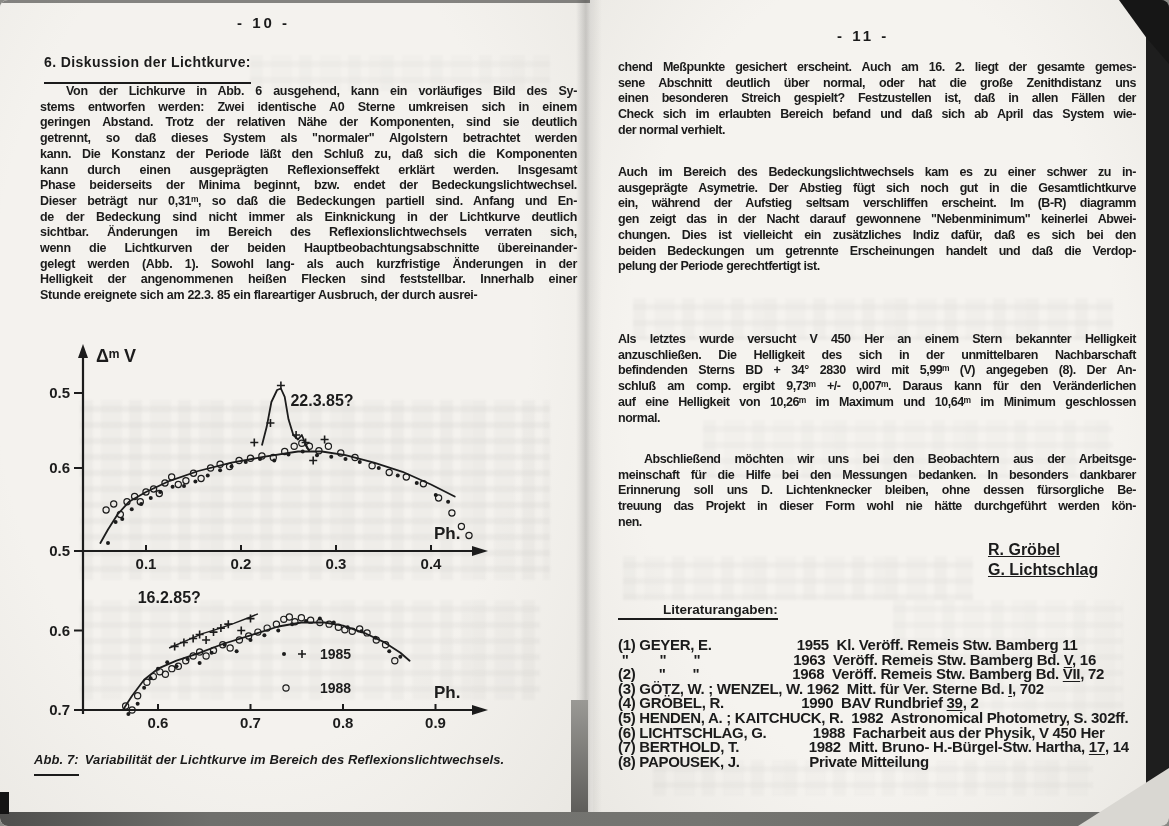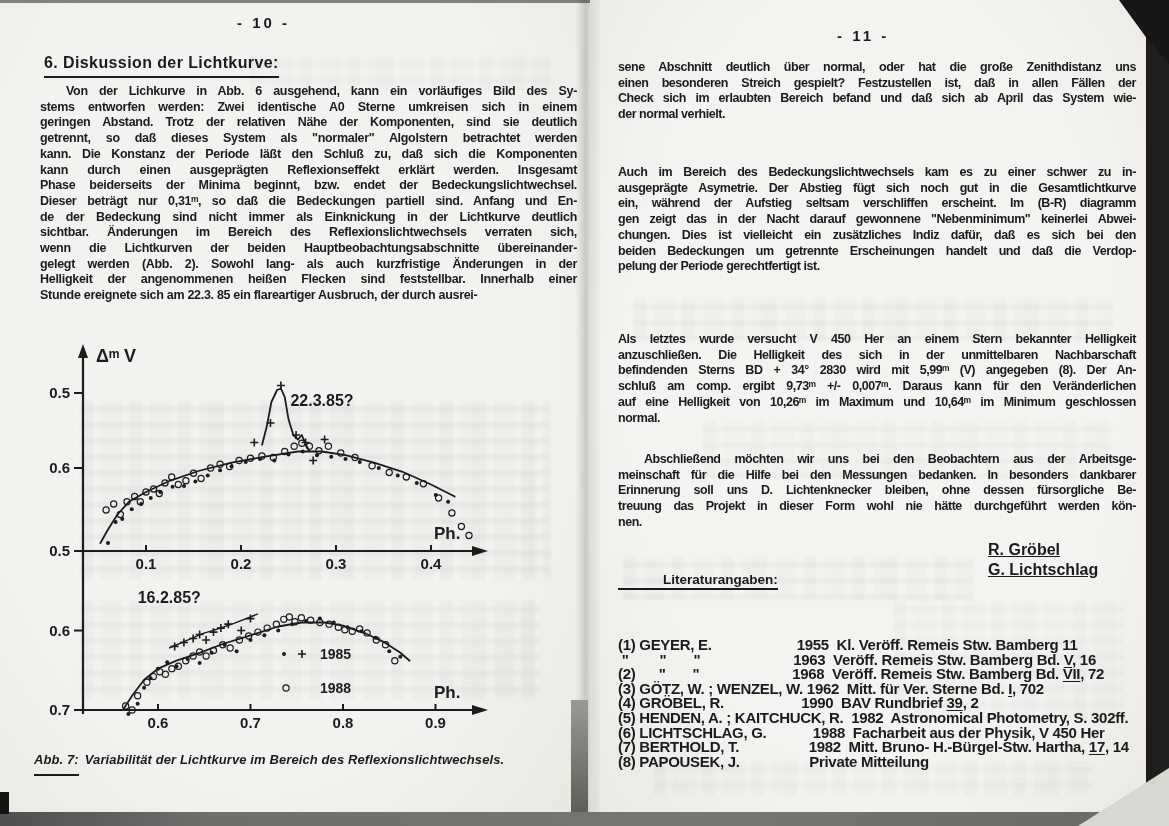--- a/index.html
+++ b/index.html
@@ -1,45 +1,45 @@
 <!DOCTYPE html>
 <html><head>
 <meta charset="utf-8">
 <style>
   html,body{margin:0;padding:0;background:#8a8a86;}
   #scan{
     position:relative;width:1169px;height:826px;overflow:hidden;
     background:linear-gradient(180deg,#edebe7 0%,#f2f0ec 40%,#efede9 100%);
-    font-family:"Liberation Sans",sans-serif;color:#1b1b1b;font-weight:700;
+    font-family:"Liberation Sans",sans-serif;color:#1b1b1b;font-weight:700;border-radius:8px;
   }
   
   .page{position:absolute;top:0;height:826px;}
   #page-left{left:0;width:578px;background:radial-gradient(ellipse at 45% 40%, #f4f2ee 60%, #e9e7e2 100%);}
   #page-right{left:593px;width:557px;background:radial-gradient(ellipse at 50% 45%, #f5f3ef 62%, #eae8e3 100%);}
   .page-num{position:absolute;font-size:15px;letter-spacing:3px;}
   #page-left .page-num{left:237px;top:14px;}
   #page-right .page-num{left:244px;top:27px;}
-  .heading{position:absolute;left:44px;top:54px;font-size:16px;letter-spacing:.4px;
-    border-bottom:2px solid #1b1b1b;padding-bottom:4px;}
+  .heading{position:absolute;left:44px;top:54px;font-size:14px;letter-spacing:.4px;
+    border-bottom:2px solid #1b1b1b;padding-bottom:12px;}
   
   .para{position:absolute;font-size:12.5px;line-height:15.7px;letter-spacing:-0.3px;}
   #page-left .para{left:40px;top:84px;width:537px;}
   #page-right .para{left:25px;width:518px;letter-spacing:-0.45px;}
   .tline{text-align:justify;text-align-last:justify;white-space:normal;}
   .tlast{text-align-last:left;}
   .tindent{text-indent:26px;}
   
   #figure-svg{position:absolute;left:26px;top:338px;}
   svg text{font-family:"Liberation Sans",sans-serif;font-weight:700;fill:#1c1c1c;}
   .caption{position:absolute;left:34px;top:752px;font-size:13px;font-style:italic;letter-spacing:.1px;}
   .cap-label{border-bottom:2px solid #1b1b1b;padding-bottom:7px;margin-right:6px;}
   
   #rp1{top:60px;} #rp2{top:165px;} #rp3{top:332px;} #rp4{top:452px;}
   .signatures{position:absolute;left:395px;top:540px;font-size:16px;line-height:20px;text-decoration:underline;}
-  .lit-heading{position:absolute;left:25px;top:572px;font-size:13.5px;
+  .lit-heading{position:absolute;left:25px;top:602px;font-size:13.5px;
     border-bottom:2px solid #1b1b1b;padding-bottom:1px;padding-left:45px;}
   .refs{position:absolute;left:25px;top:638px;font-size:15px;line-height:14.6px;letter-spacing:-0.3px;}
   .ref-line{white-space:pre;}
   .ref-line .u{text-decoration:underline;text-underline-offset:2px;}
   
   .bleed{position:absolute;opacity:.38;filter:blur(1px);pointer-events:none;
     background-image:
       repeating-linear-gradient(90deg, rgba(110,110,108,.20) 0 13px, transparent 13px 21px, rgba(110,110,108,.14) 21px 42px, transparent 42px 49px),
       repeating-linear-gradient(0deg, transparent 0 4px, rgba(120,120,118,.25) 4px 10px, transparent 10px 16px);
     background-size:131px 16px,100% 16px;}
@@ -74,21 +74,21 @@
         <div class="tline">stems entworfen werden: Zwei identische A0 Sterne umkreisen sich in einem</div>
         <div class="tline">geringen Abstand. Trotz der relativen Nähe der Komponenten, sind sie deutlich</div>
         <div class="tline">getrennt, so daß dieses System als "normaler" Algolstern betrachtet werden</div>
         <div class="tline">kann. Die Konstanz der Periode läßt den Schluß zu, daß sich die Komponenten</div>
         <div class="tline">kann durch einen ausgeprägten Reflexionseffekt erklärt werden. Insgesamt</div>
         <div class="tline">Phase beiderseits der Minima beginnt, bzw. endet der Bedeckungslichtwechsel.</div>
         <div class="tline">Dieser beträgt nur 0,31ᵐ, so daß die Bedeckungen partiell sind. Anfang und En-</div>
         <div class="tline">de der Bedeckung sind nicht immer als Einknickung in der Lichtkurve deutlich</div>
         <div class="tline">sichtbar. Änderungen im Bereich des Reflexionslichtwechsels verraten sich,</div>
         <div class="tline">wenn die Lichtkurven der beiden Hauptbeobachtungsabschnitte übereinander-</div>
-        <div class="tline">gelegt werden (Abb. 2). Sowohl lang- als auch kurzfristige Änderungen in der</div>
+        <div class="tline">gelegt werden (Abb. 1). Sowohl lang- als auch kurzfristige Änderungen in der</div>
         <div class="tline">Helligkeit der angenommenen heißen Flecken sind feststellbar. Innerhalb einer</div>
         <div class="tline tlast">Stunde ereignete sich am 22.3. 85 ein flareartiger Ausbruch, der durch ausrei-</div>
       </div>
 
     <svg id="figure-svg" width="560" height="410" viewBox="0 0 560 410">
         <g>
           <line x1="57" y1="376" x2="57" y2="16" stroke="#1c1c1c" stroke-width="2.2"></line>
           <polygon points="57,6 52,20 62,20" fill="#1c1c1c"></polygon>
           <text x="70" y="24" font-size="18">Δᵐ V</text>
           <line x1="48" y1="55" x2="58" y2="55" stroke="#1c1c1c" stroke-width="2"></line>
@@ -304,20 +304,21 @@
 
   <div class="page" id="page-right">
     <div class="bleed" style="left:40px;top:298px;width:480px;height:42px;opacity:.2;"></div>
     <div class="bleed" style="left:110px;top:420px;width:410px;height:58px;opacity:.16;"></div>
     <div class="bleed" style="left:30px;top:556px;width:350px;height:44px;opacity:.2;"></div>
     <div class="bleed" style="left:300px;top:600px;width:230px;height:120px;opacity:.16;"></div>
     <div class="bleed" style="left:60px;top:760px;width:440px;height:36px;opacity:.18;"></div>
 
     <div class="page-num">- 11 -</div>
     <div class="para" id="rp1">
+        <div class="tline">chend Meßpunkte gesichert erscheint. Auch am 16. 2. liegt der gesamte gemes-</div>
         <div class="tline">sene Abschnitt deutlich über normal, oder hat die große Zenithdistanz uns</div>
         <div class="tline">einen besonderen Streich gespielt? Festzustellen ist, daß in allen Fällen der</div>
         <div class="tline">Check sich im erlaubten Bereich befand und daß sich ab April das System wie-</div>
         <div class="tline tlast">der normal verhielt.</div>
       </div>
     <div class="para" id="rp2">
         <div class="tline">Auch im Bereich des Bedeckungslichtwechsels kam es zu einer schwer zu in-</div>
         <div class="tline">ausgeprägte Asymetrie. Der Abstieg fügt sich noch gut in die Gesamtlichtkurve</div>
         <div class="tline">ein, während der Aufstieg seltsam verschliffen erscheint. Im (B-R) diagramm</div>
         <div class="tline">gen zeigt das in der Nacht darauf gewonnene "Nebenminimum" keinerlei Abwei-</div>

